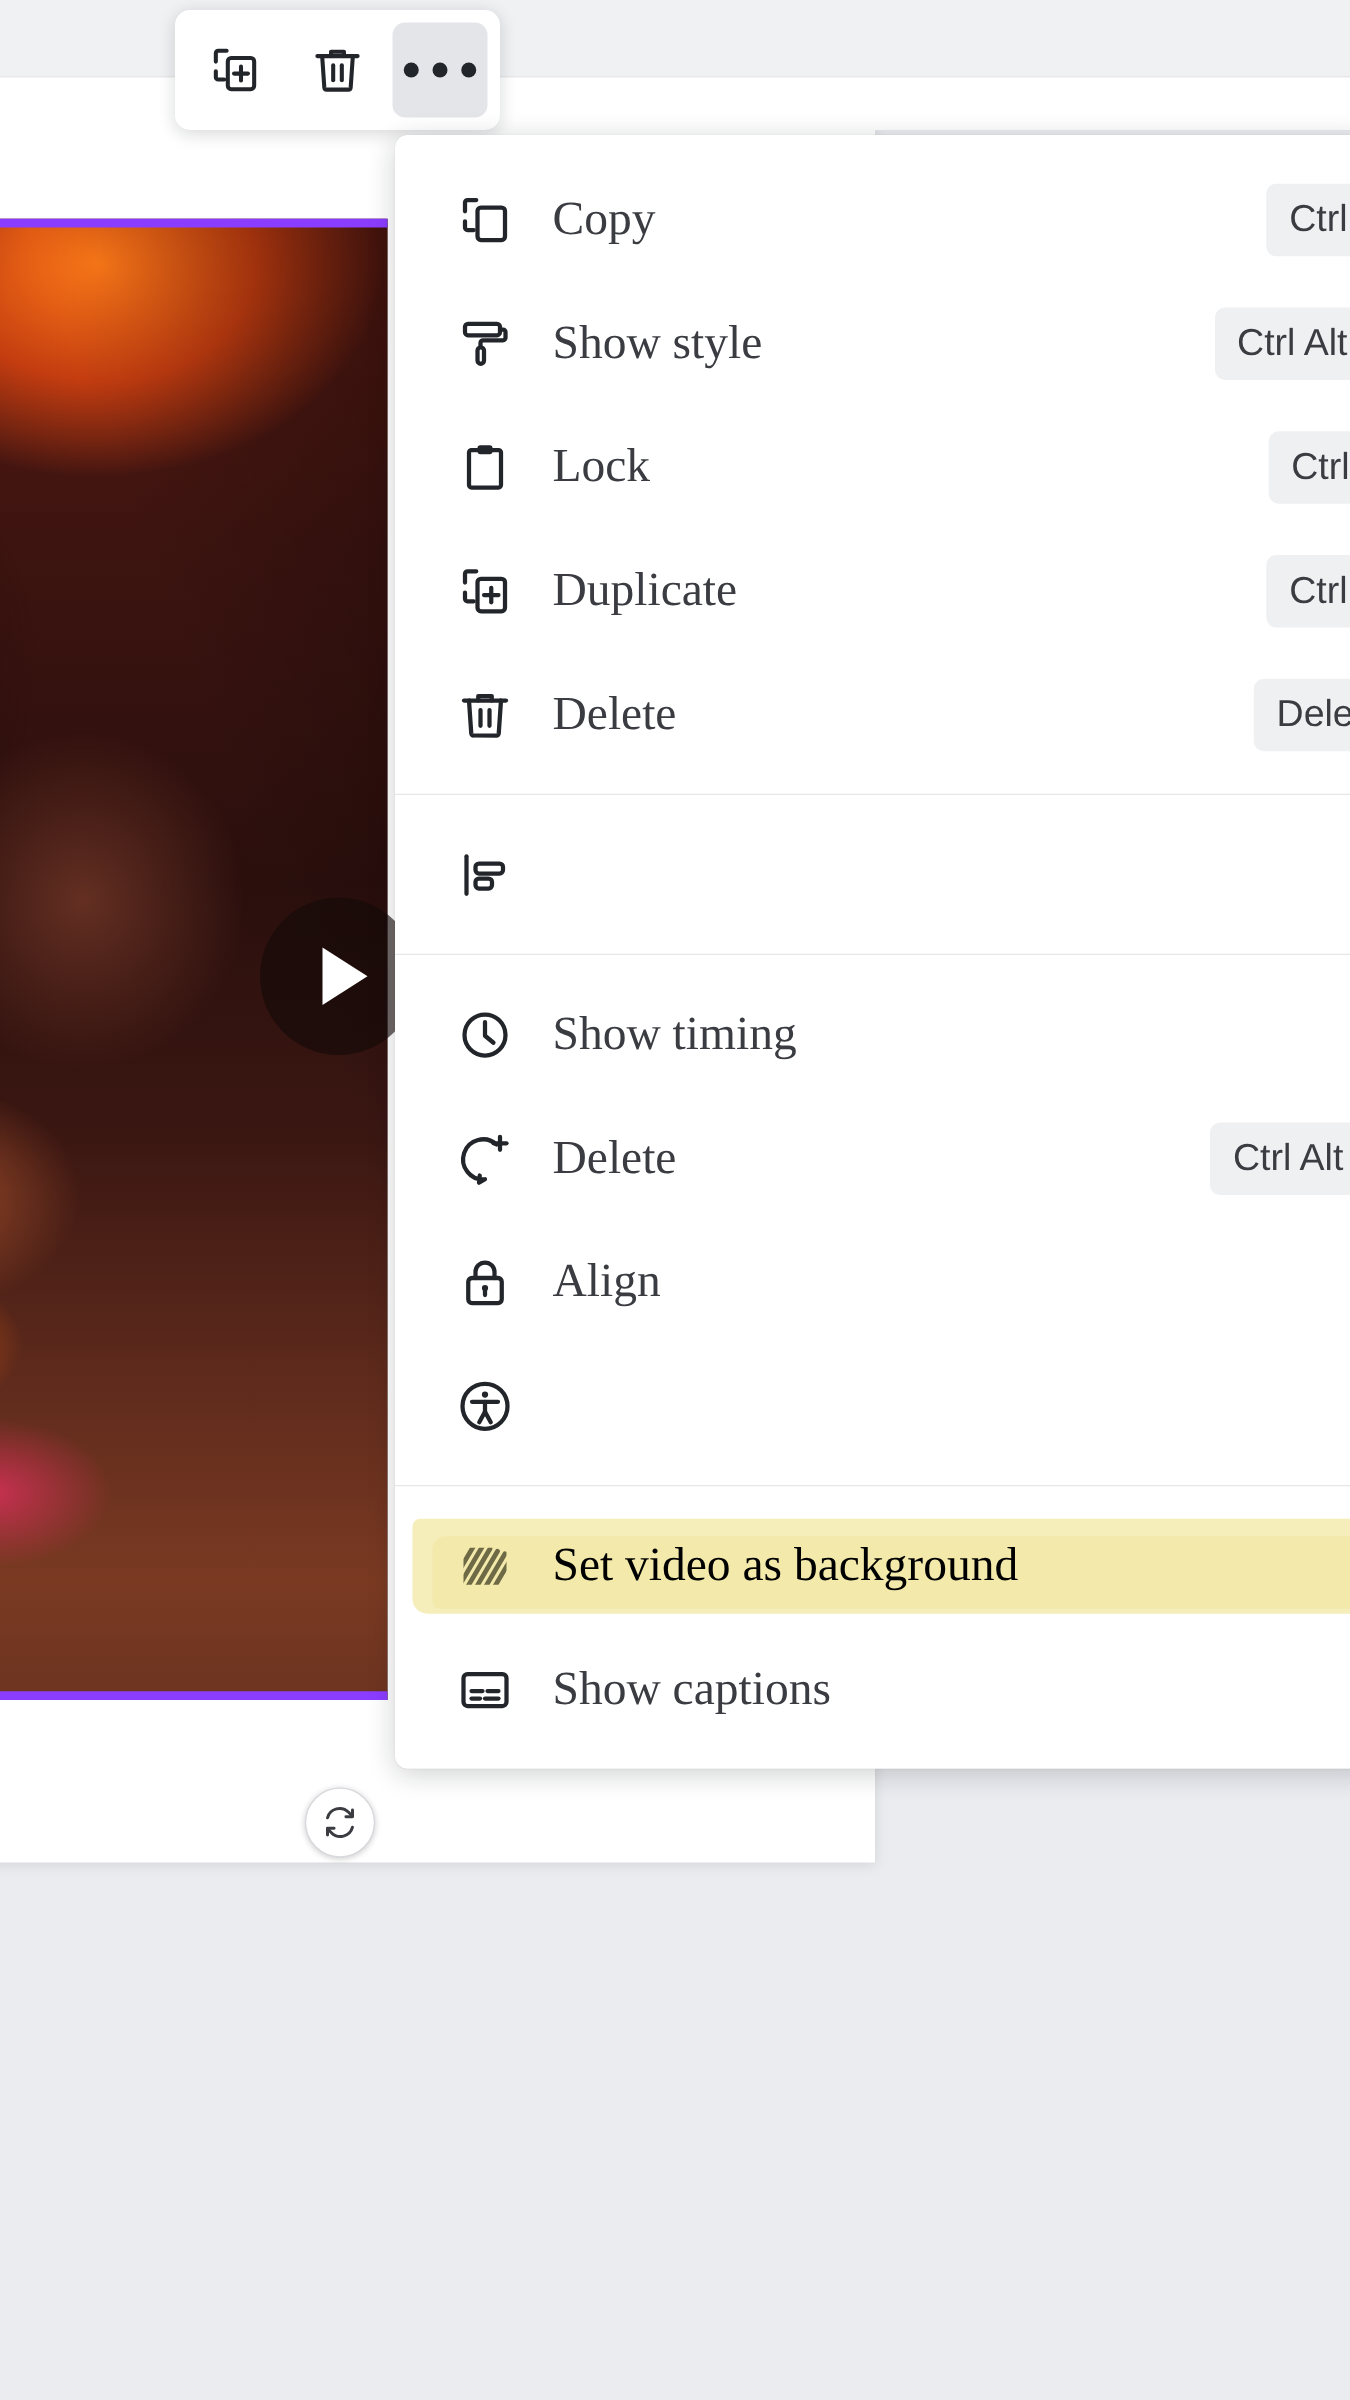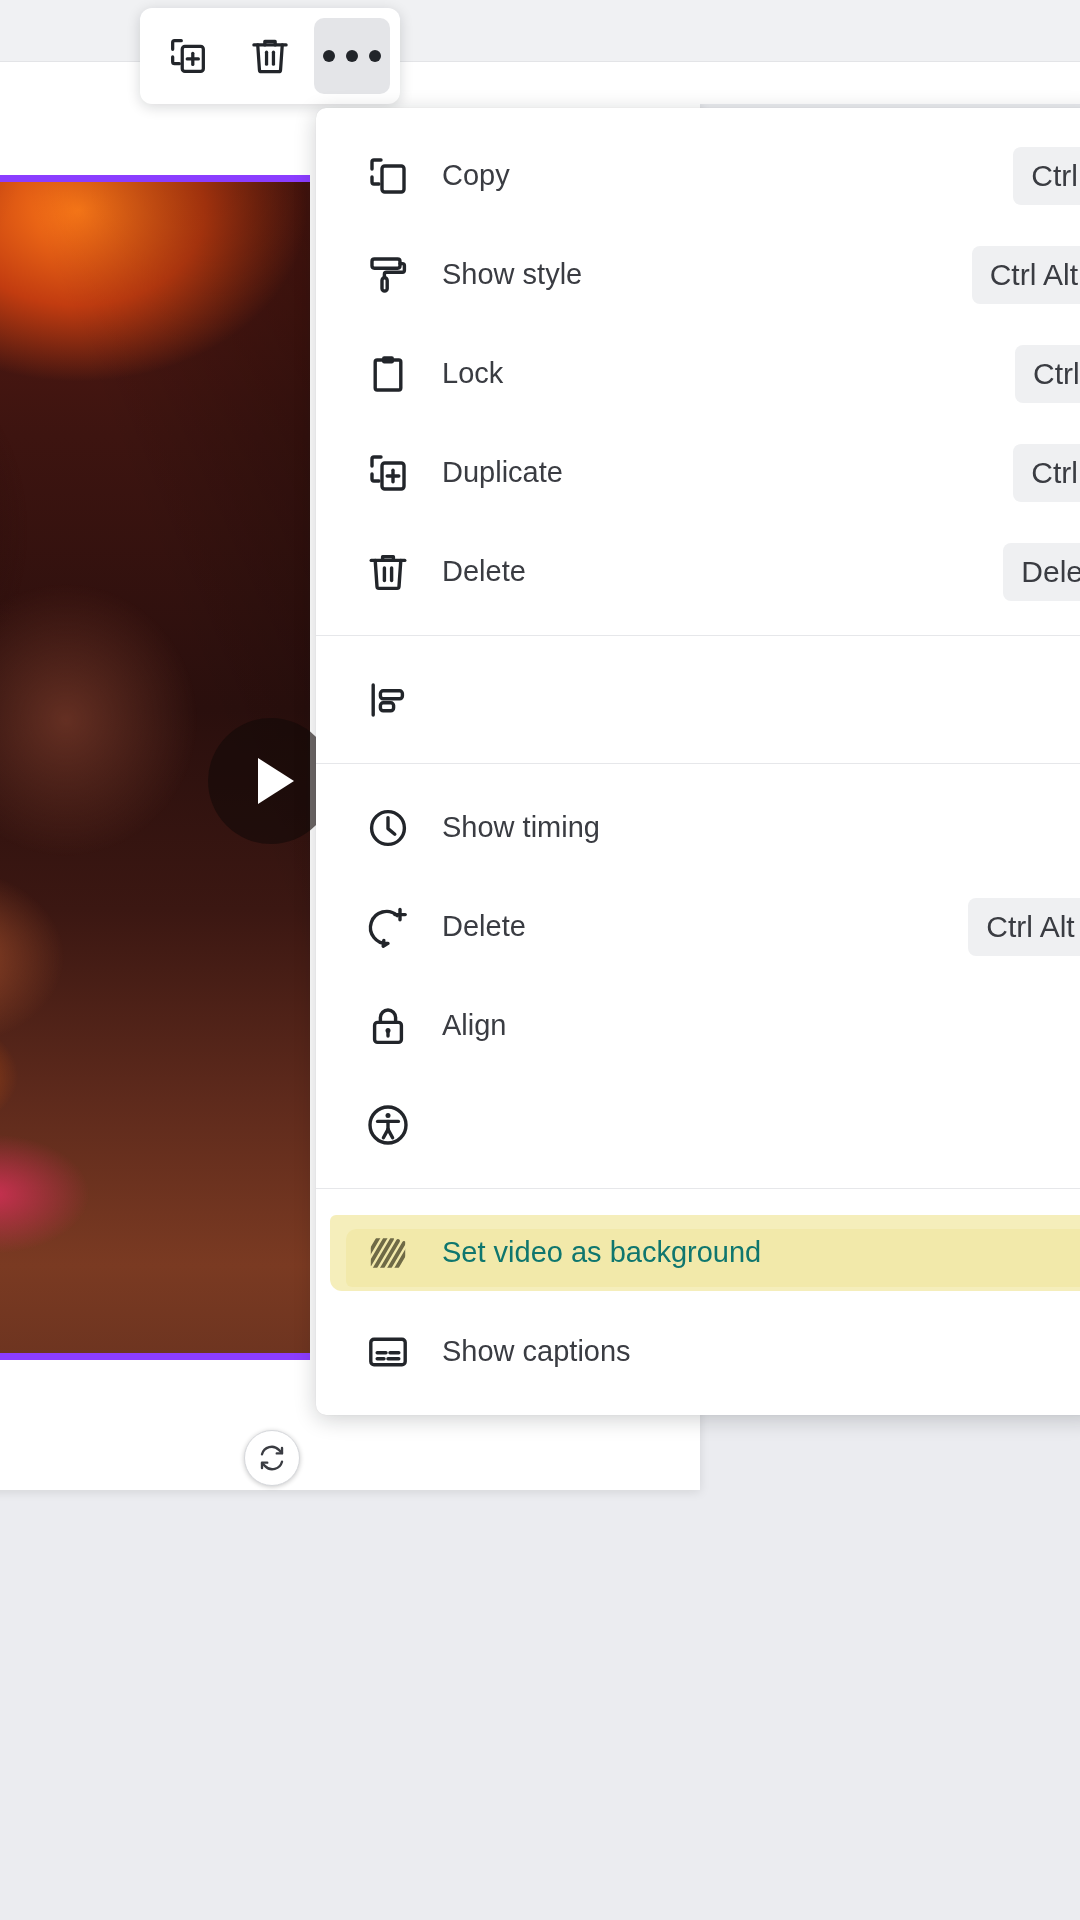--- a/index.html
+++ b/index.html
@@ -126,37 +126,38 @@
     display:flex; align-items:center;
     padding:0 26px 0 44px;
   }
   .ctx-icon {
     width:56px; min-width:56px; height:56px;
     display:flex; align-items:center; justify-content:center;
     color:#22252a;
   }
   .ctx-label {
     margin-left:26px;
-    font-size:29px; line-height:1.1;
+    font-size:38px; line-height:1.1;
     color:#3a3c42; font-weight:400;
     white-space:nowrap;
+    font-family:Liberation Serif, serif;
   }
   .ctx-shortcut {
     position:absolute; right:-26px; top:50%; transform:translateY(-50%);
     background:#eff0f2; color:#3a3c42;
     font-size:30px; border-radius:8px;
     padding:12px 18px; white-space:nowrap;
   }
   .ctx-divider {
     height:1px; background:#e6e7ea;
     margin:14px 0 14px 0;
   }
 
   
-  .ctx-item.highlighted .ctx-label { color:#0f766e; }
+  .ctx-item.highlighted .ctx-label { color:#000000; }
   .ctx-item.highlighted .ctx-icon  { color:#6f6a46; }
   .hl-band {
     position:absolute; left:14px; top:12px;
     width:848px; height:76px;
     background:#f5eebb;
     border-radius:6px 14px 8px 12px;
     z-index:0;
     filter:blur(.4px);
   }
   .hl-band.b2 {

